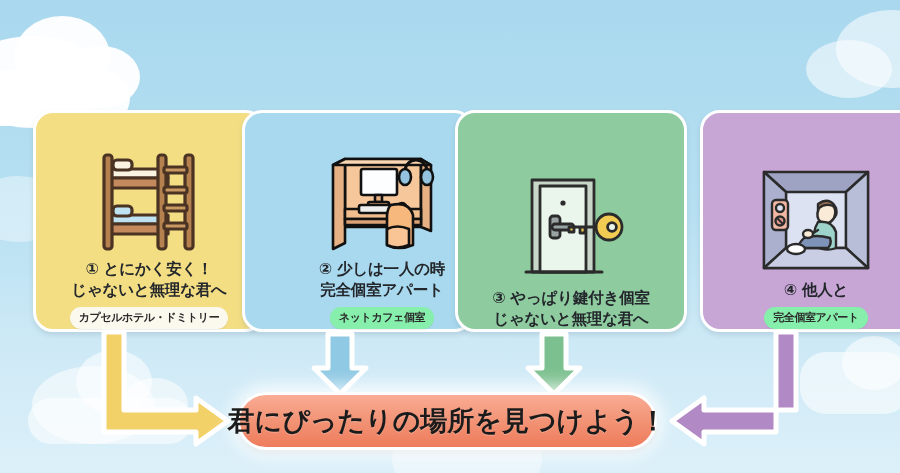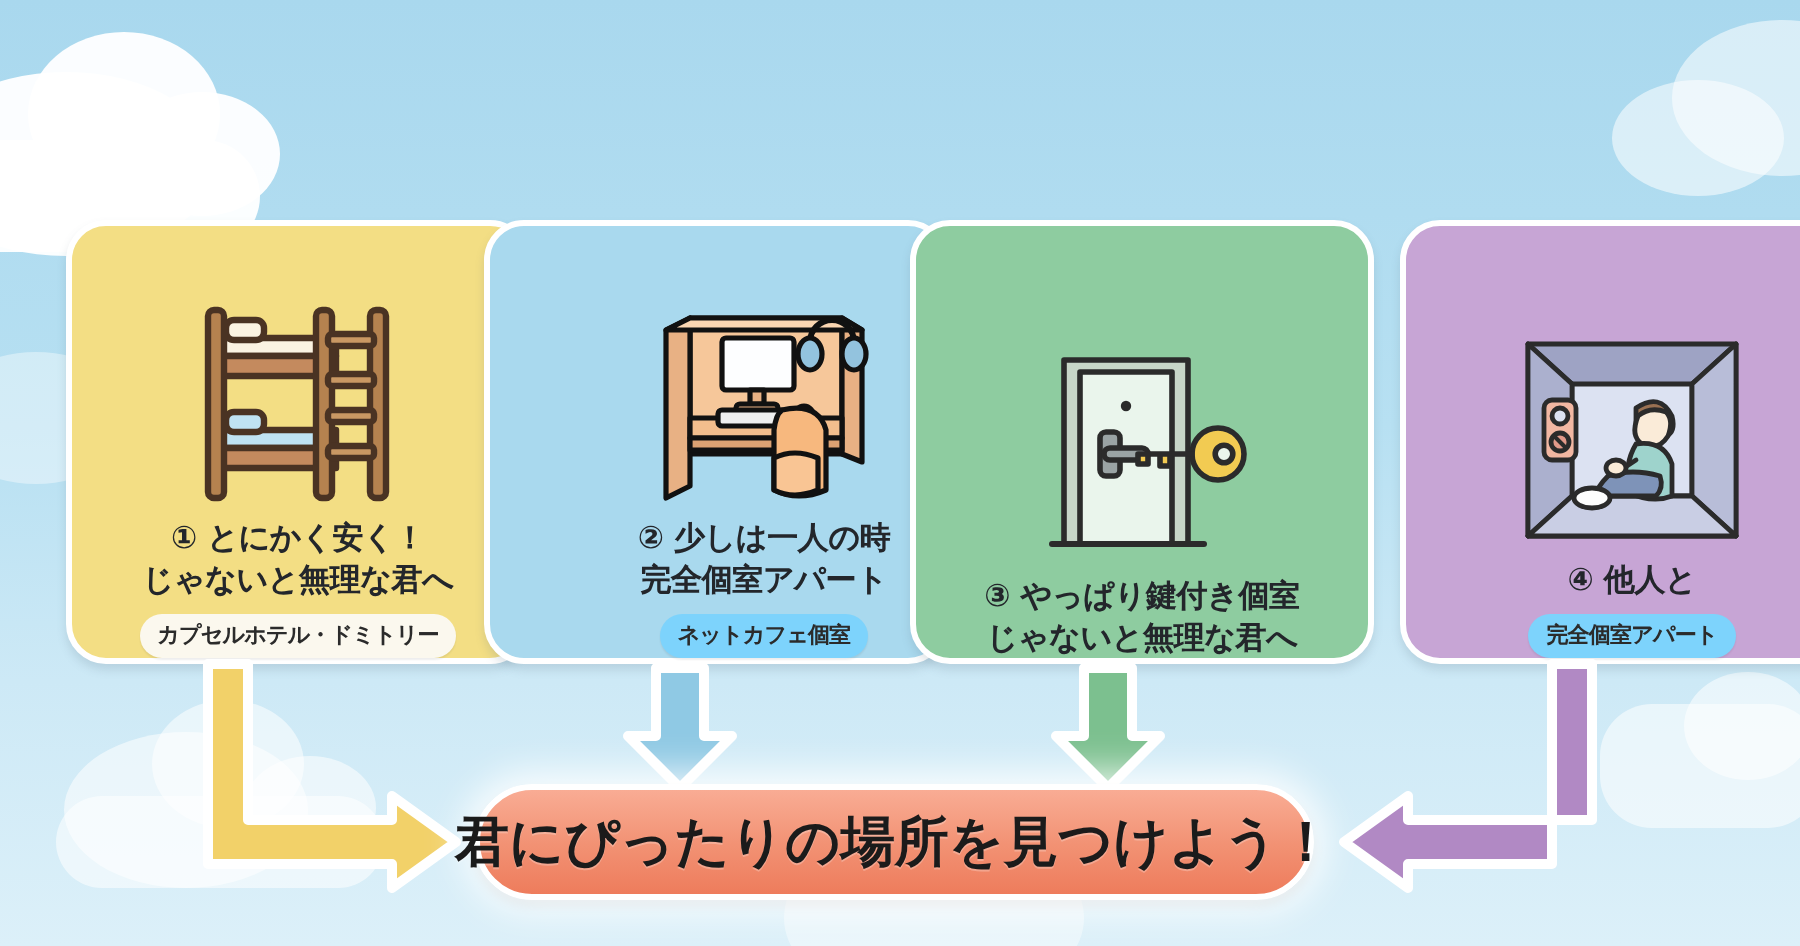--- a/index.html
+++ b/index.html
@@ -62,21 +62,21 @@
 
   .tag {
     margin-top:7px;
     background:#FBF8EE;
     border-radius:11px;
     padding:3px 9px 4px;
     font-size:11px; font-weight:bold; color:#2B2B2B;
     white-space:nowrap; letter-spacing:-0.4px;
     box-shadow:0 1px 1px rgba(0,0,0,.07);
   }
-  #card2 .tag, #card3 .tag, #card4 .tag { background:#7dd3fc; }
+  #card2 .tag, #card3 .tag, #card4 .tag { background:#86efac; }
 
   
   #arrows { position:absolute; left:0; top:0; width:900px; height:473px; }
 
   
   #banner {
     position:absolute; left:237px; top:392px;
     width:420px; height:58px;
     border-radius:29px;
     background:linear-gradient(180deg,#F9AC94 0%,#F29274 52%,#EE7C5C 100%);

